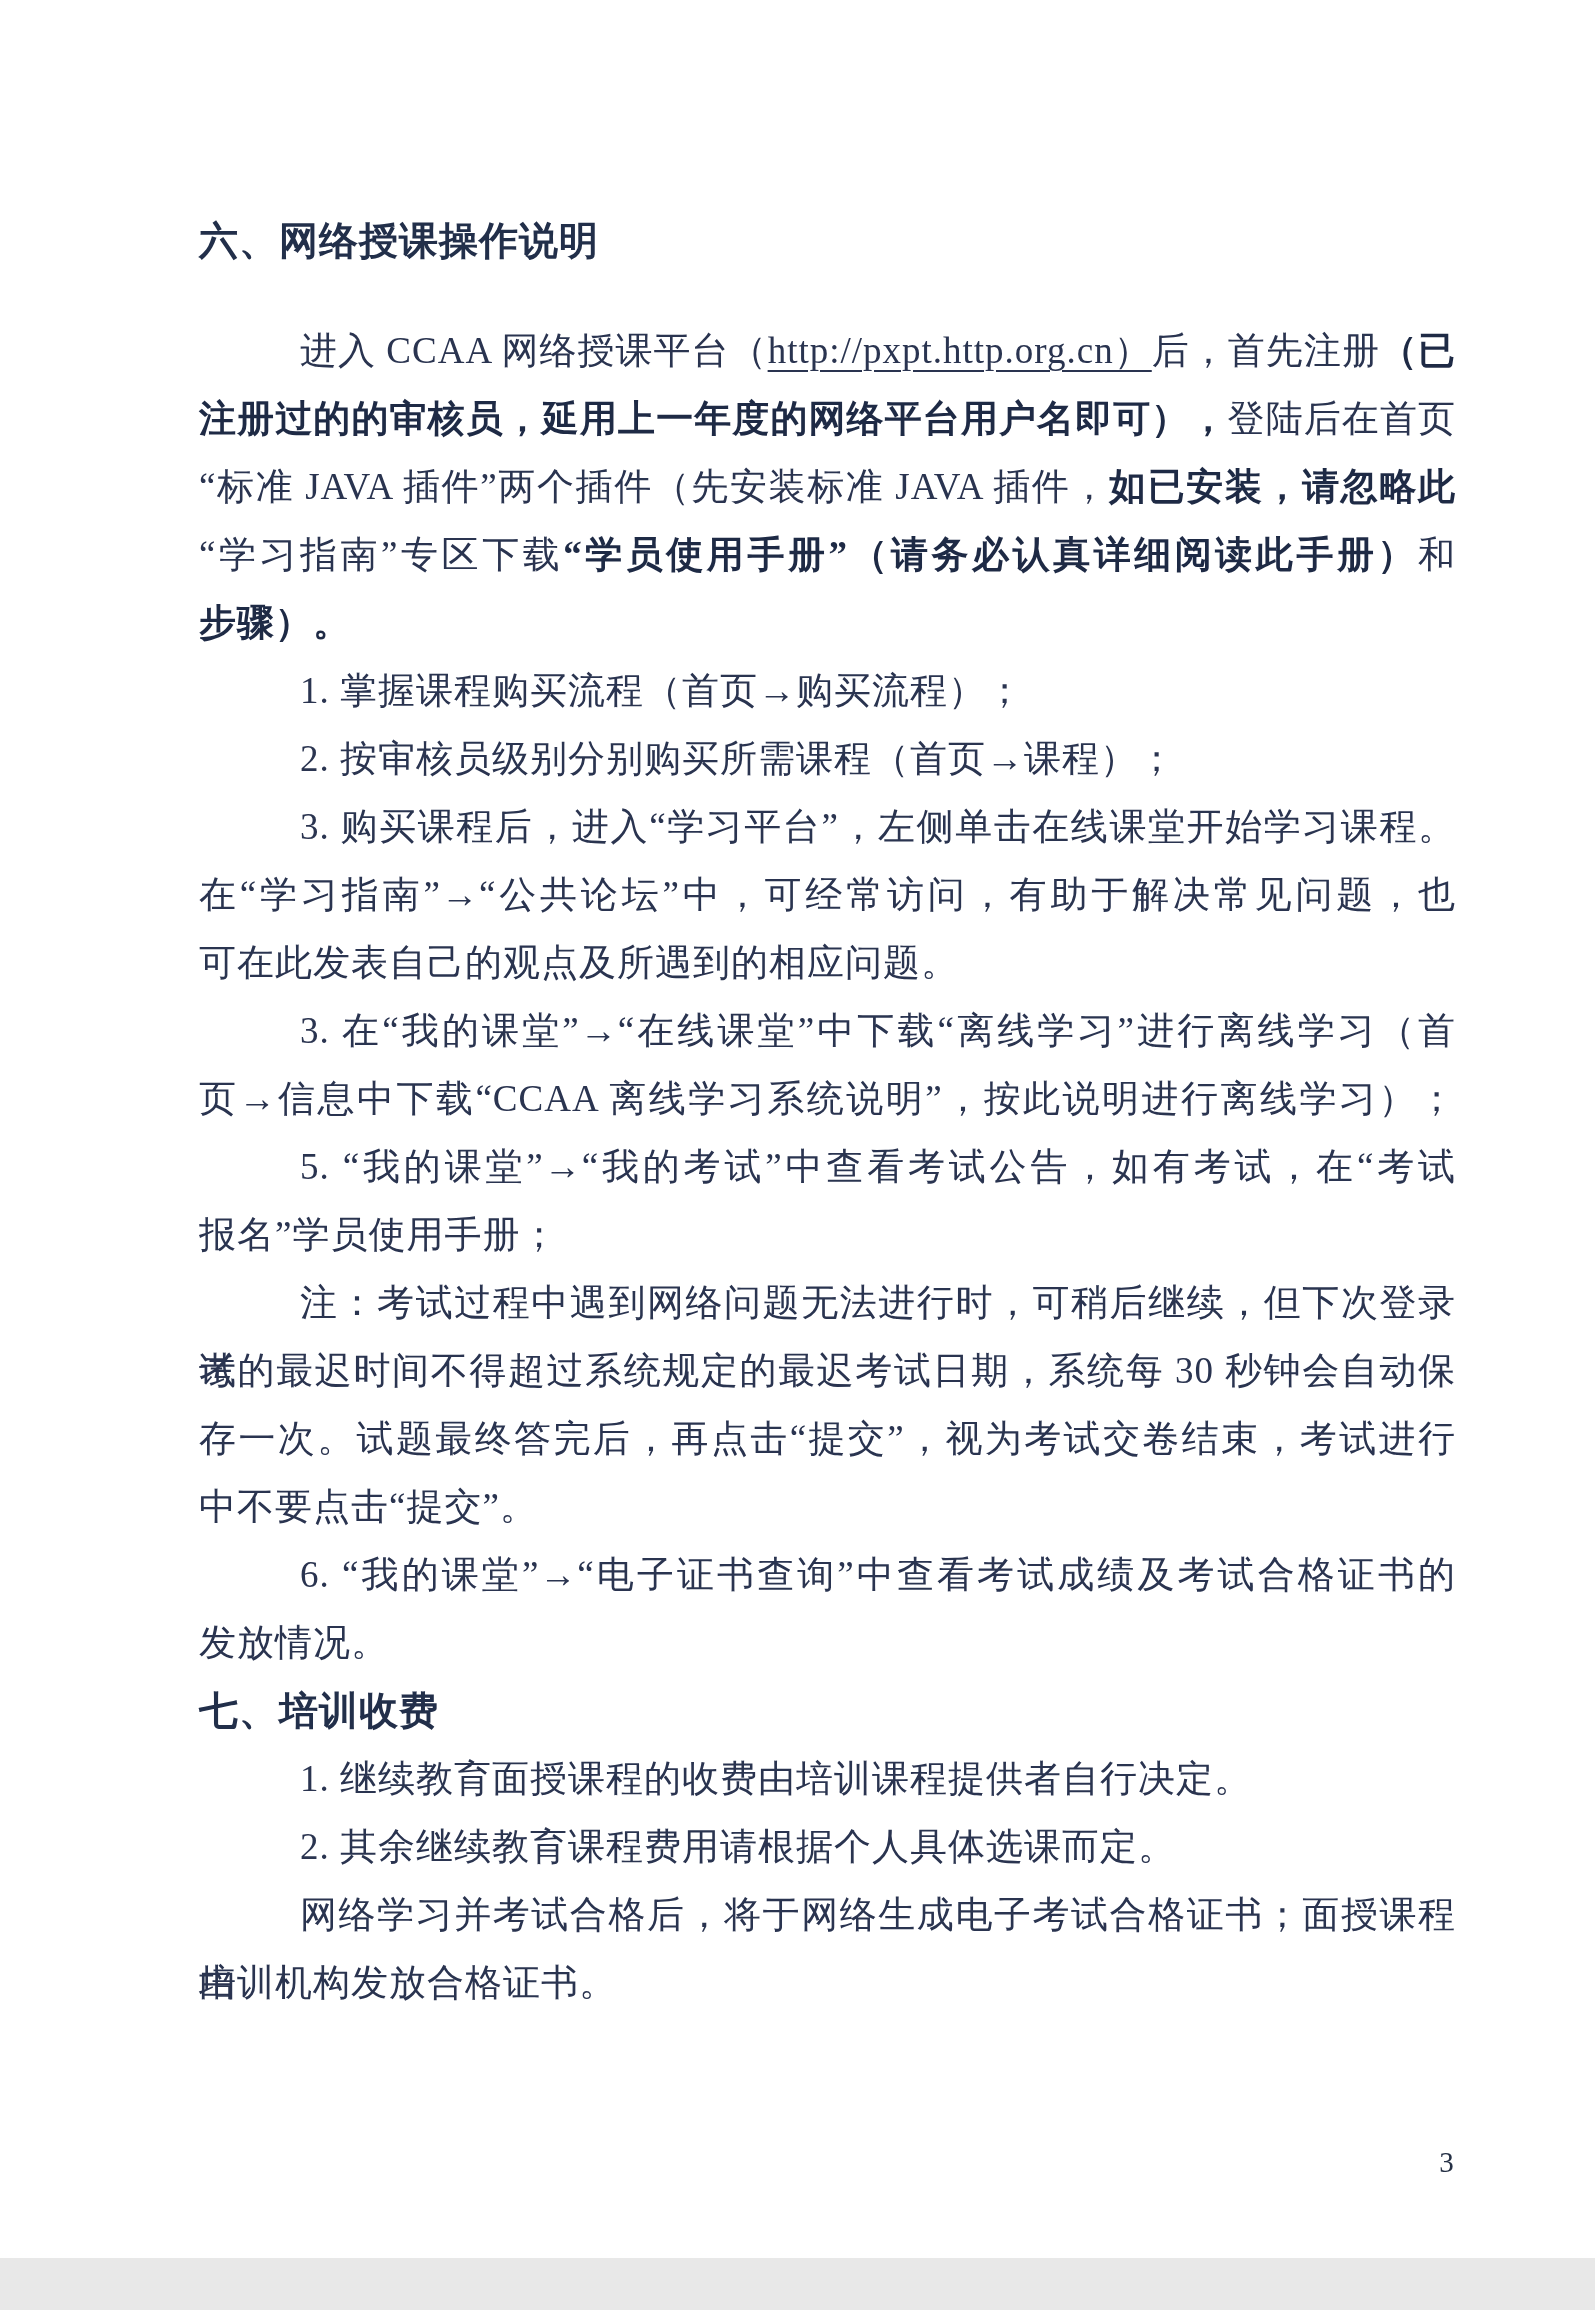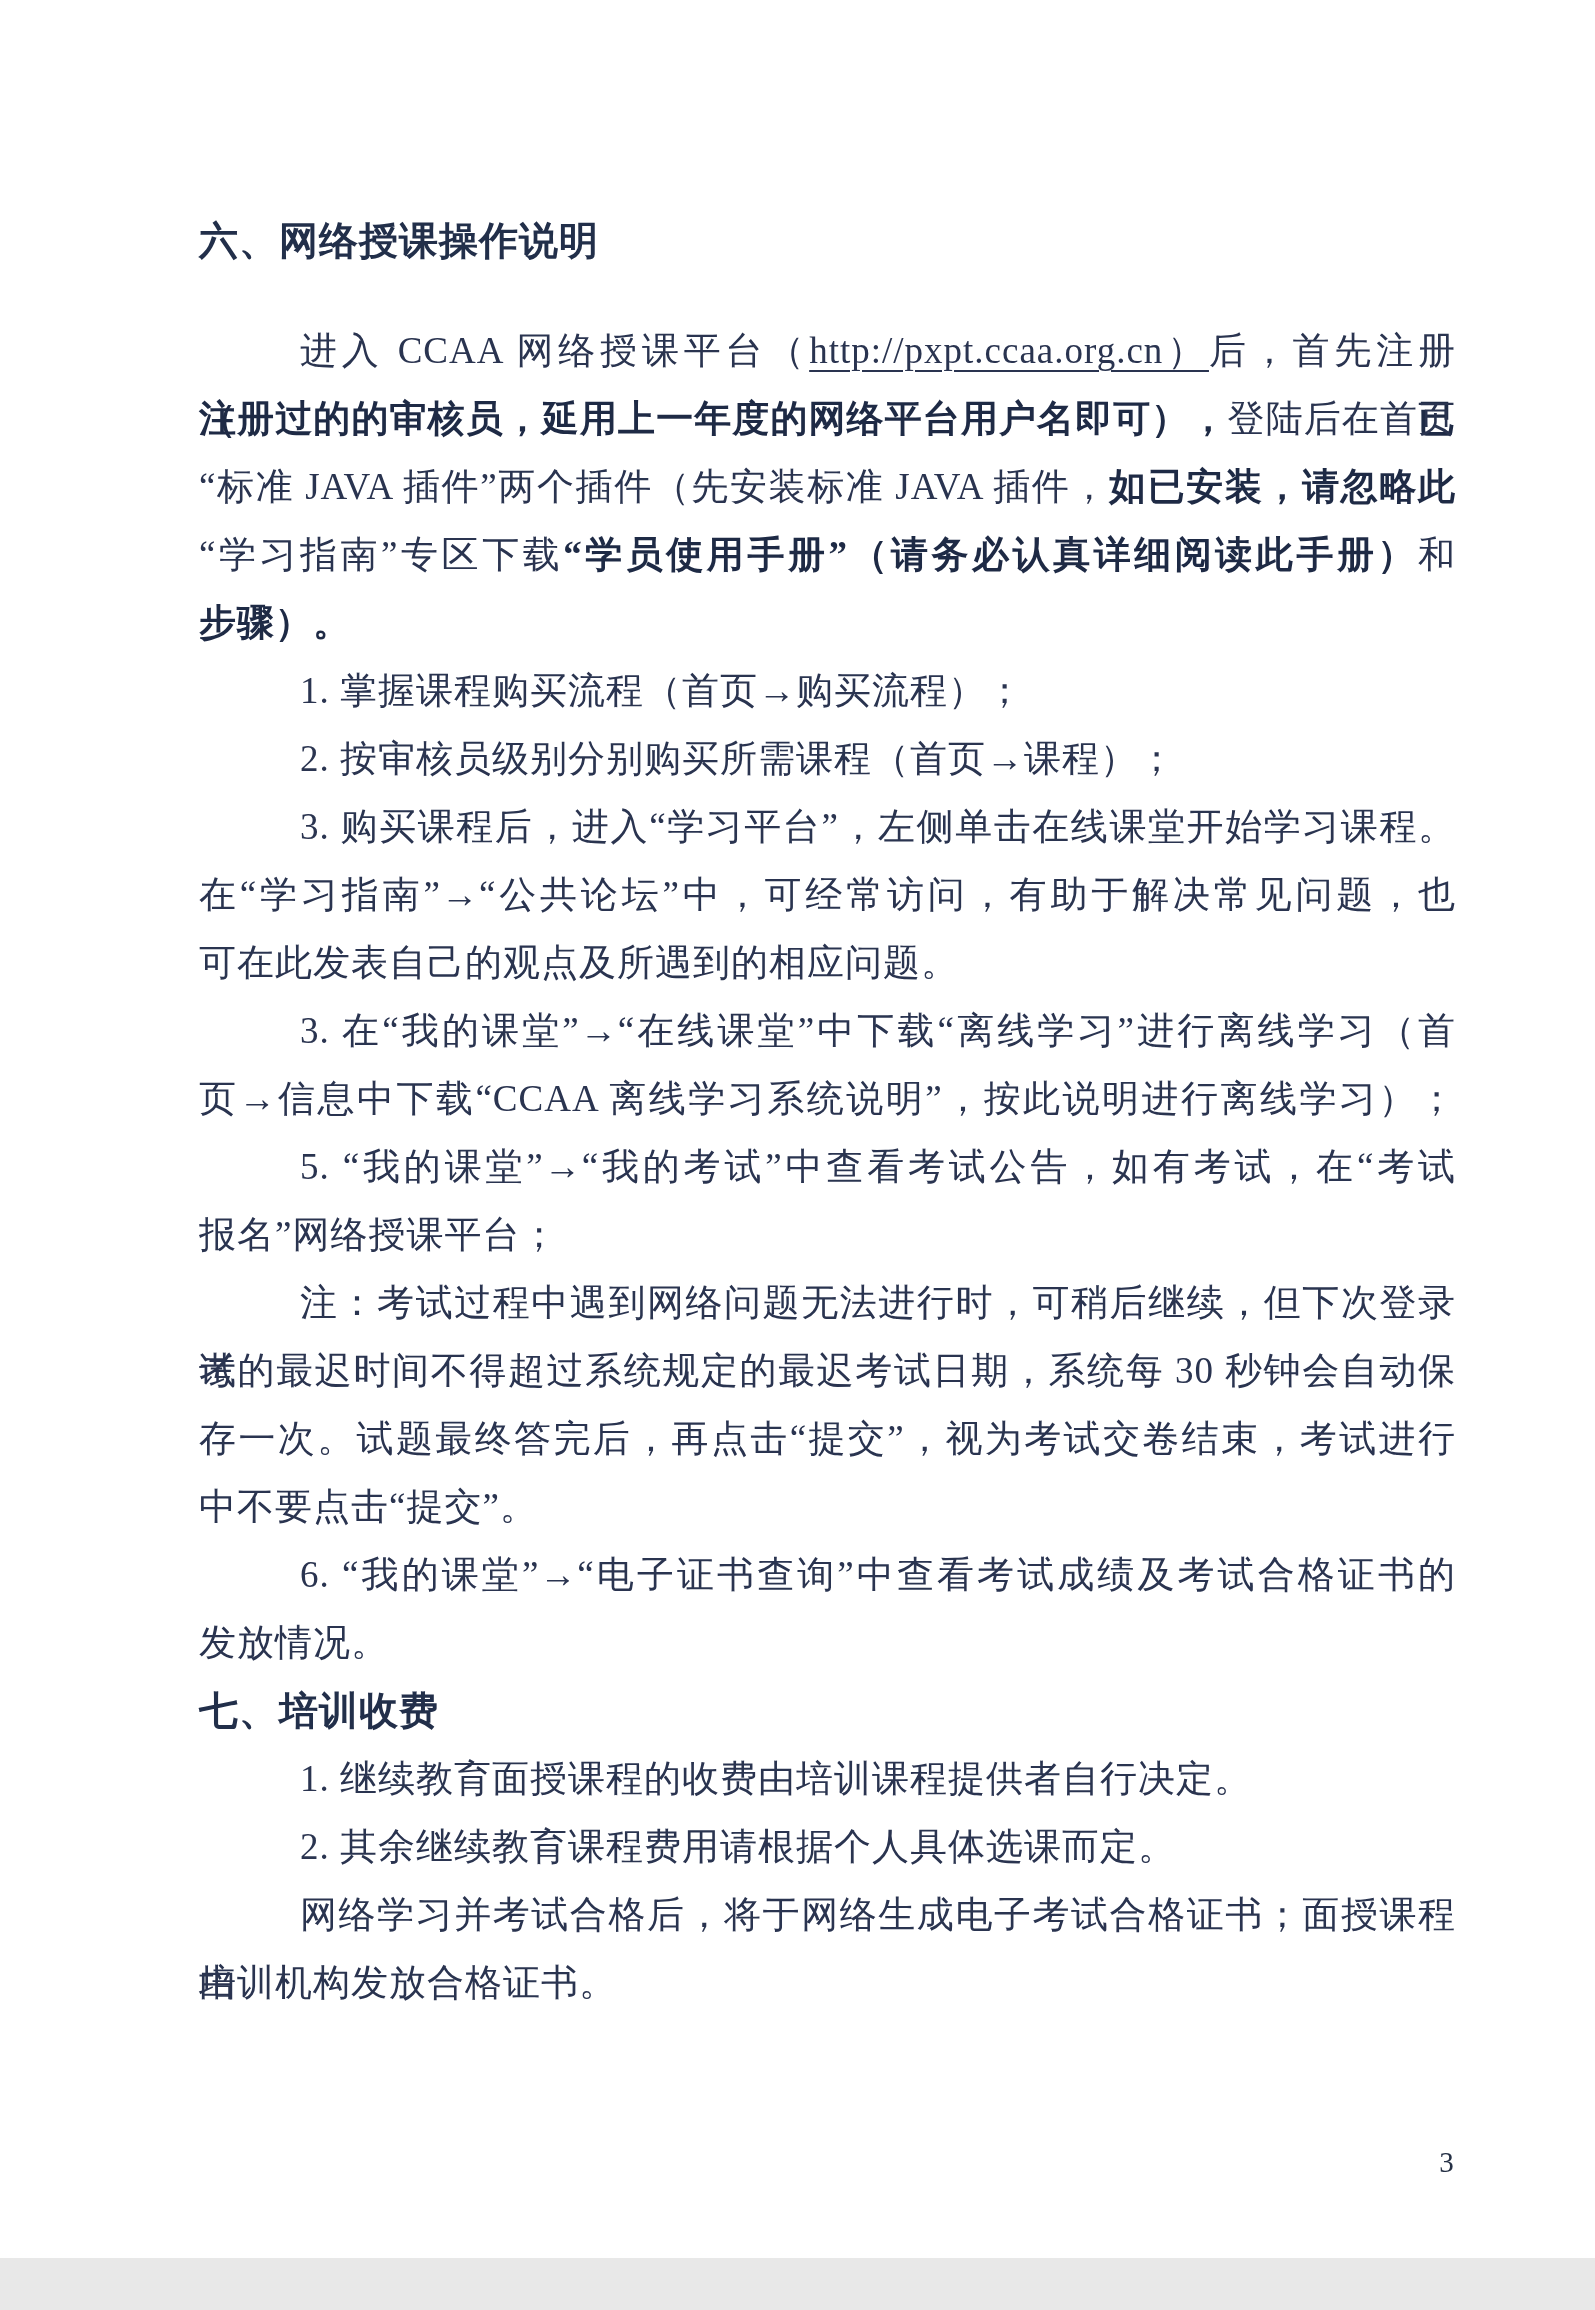--- a/index.html
+++ b/index.html
@@ -42,21 +42,21 @@
 </head>
 <body>
 
 <div class="page">
   <div class="content">
 
     <div class="ln hd"><span>六、网络授课操作说明</span></div>
 
     <div class="gap"></div>
 
-    <div class="ln fl full"><span>进入 CCAA 网络授课平台（</span><span class="u">http://pxpt.ccaa.org.cn）</span><span>后，首先注册</span><span class="b">（已</span></div>
+    <div class="ln fl full"><span>进入 CCAA 网络授课平台（</span><span class="u">http://pxpt.http.org.cn）</span><span>后，首先注册</span><span class="b">（已</span></div>
 
     <div class="ln full"><span class="b">注册过的的审核员，延用上一年度的网络平台用户名即可），</span><span>登陆后在首页</span></div>
 
     <div class="ln full"><span>“标准 JAVA 插件”两个插件（先安装标准 JAVA 插件，</span><span class="b">如已安装，请忽略此</span></div>
 
     <div class="ln full"><span>“学习指南”专区下载</span><span class="b">“学员使用手册”（请务必认真详细阅读此手册）</span><span>和</span></div>
 
     <div class="ln"><span class="b">步骤）。</span></div>
 
     <div class="ln fl"><span>1. 掌握课程购买流程（首页→购买流程）；</span></div>
@@ -64,21 +64,21 @@
     <div class="ln fl"><span>2. 按审核员级别分别购买所需课程（首页→课程）；</span></div>
 
     <div class="ln fl full"><span>3. 购买课程后，进入“学习平台”，左侧单击在线课堂开始学习课程。</span></div>
     <div class="ln full"><span>在“学习指南”→“公共论坛”中，可经常访问，有助于解决常见问题，也</span></div>
     <div class="ln"><span>可在此发表自己的观点及所遇到的相应问题。</span></div>
 
     <div class="ln fl full"><span>3. 在“我的课堂”→“在线课堂”中下载“离线学习”进行离线学习（首</span></div>
     <div class="ln full"><span>页→信息中下载“CCAA 离线学习系统说明”，按此说明进行离线学习）；</span></div>
 
     <div class="ln fl full"><span>5. “我的课堂”→“我的考试”中查看考试公告，如有考试，在“考试</span></div>
-    <div class="ln"><span>报名”网络授课平台；</span></div>
+    <div class="ln"><span>报名”学员使用手册；</span></div>
 
     <div class="ln fl full"><span>注：考试过程中遇到网络问题无法进行时，可稍后继续，但下次登录考</span></div>
     <div class="ln full"><span>试的最迟时间不得超过系统规定的最迟考试日期，系统每 30 秒钟会自动保</span></div>
     <div class="ln full"><span>存一次。试题最终答完后，再点击“提交”，视为考试交卷结束，考试进行</span></div>
     <div class="ln"><span>中不要点击“提交”。</span></div>
 
     <div class="ln fl full"><span>6. “我的课堂”→“电子证书查询”中查看考试成绩及考试合格证书的</span></div>
     <div class="ln"><span>发放情况。</span></div>
 
     <div class="ln hd"><span>七、培训收费</span></div>

